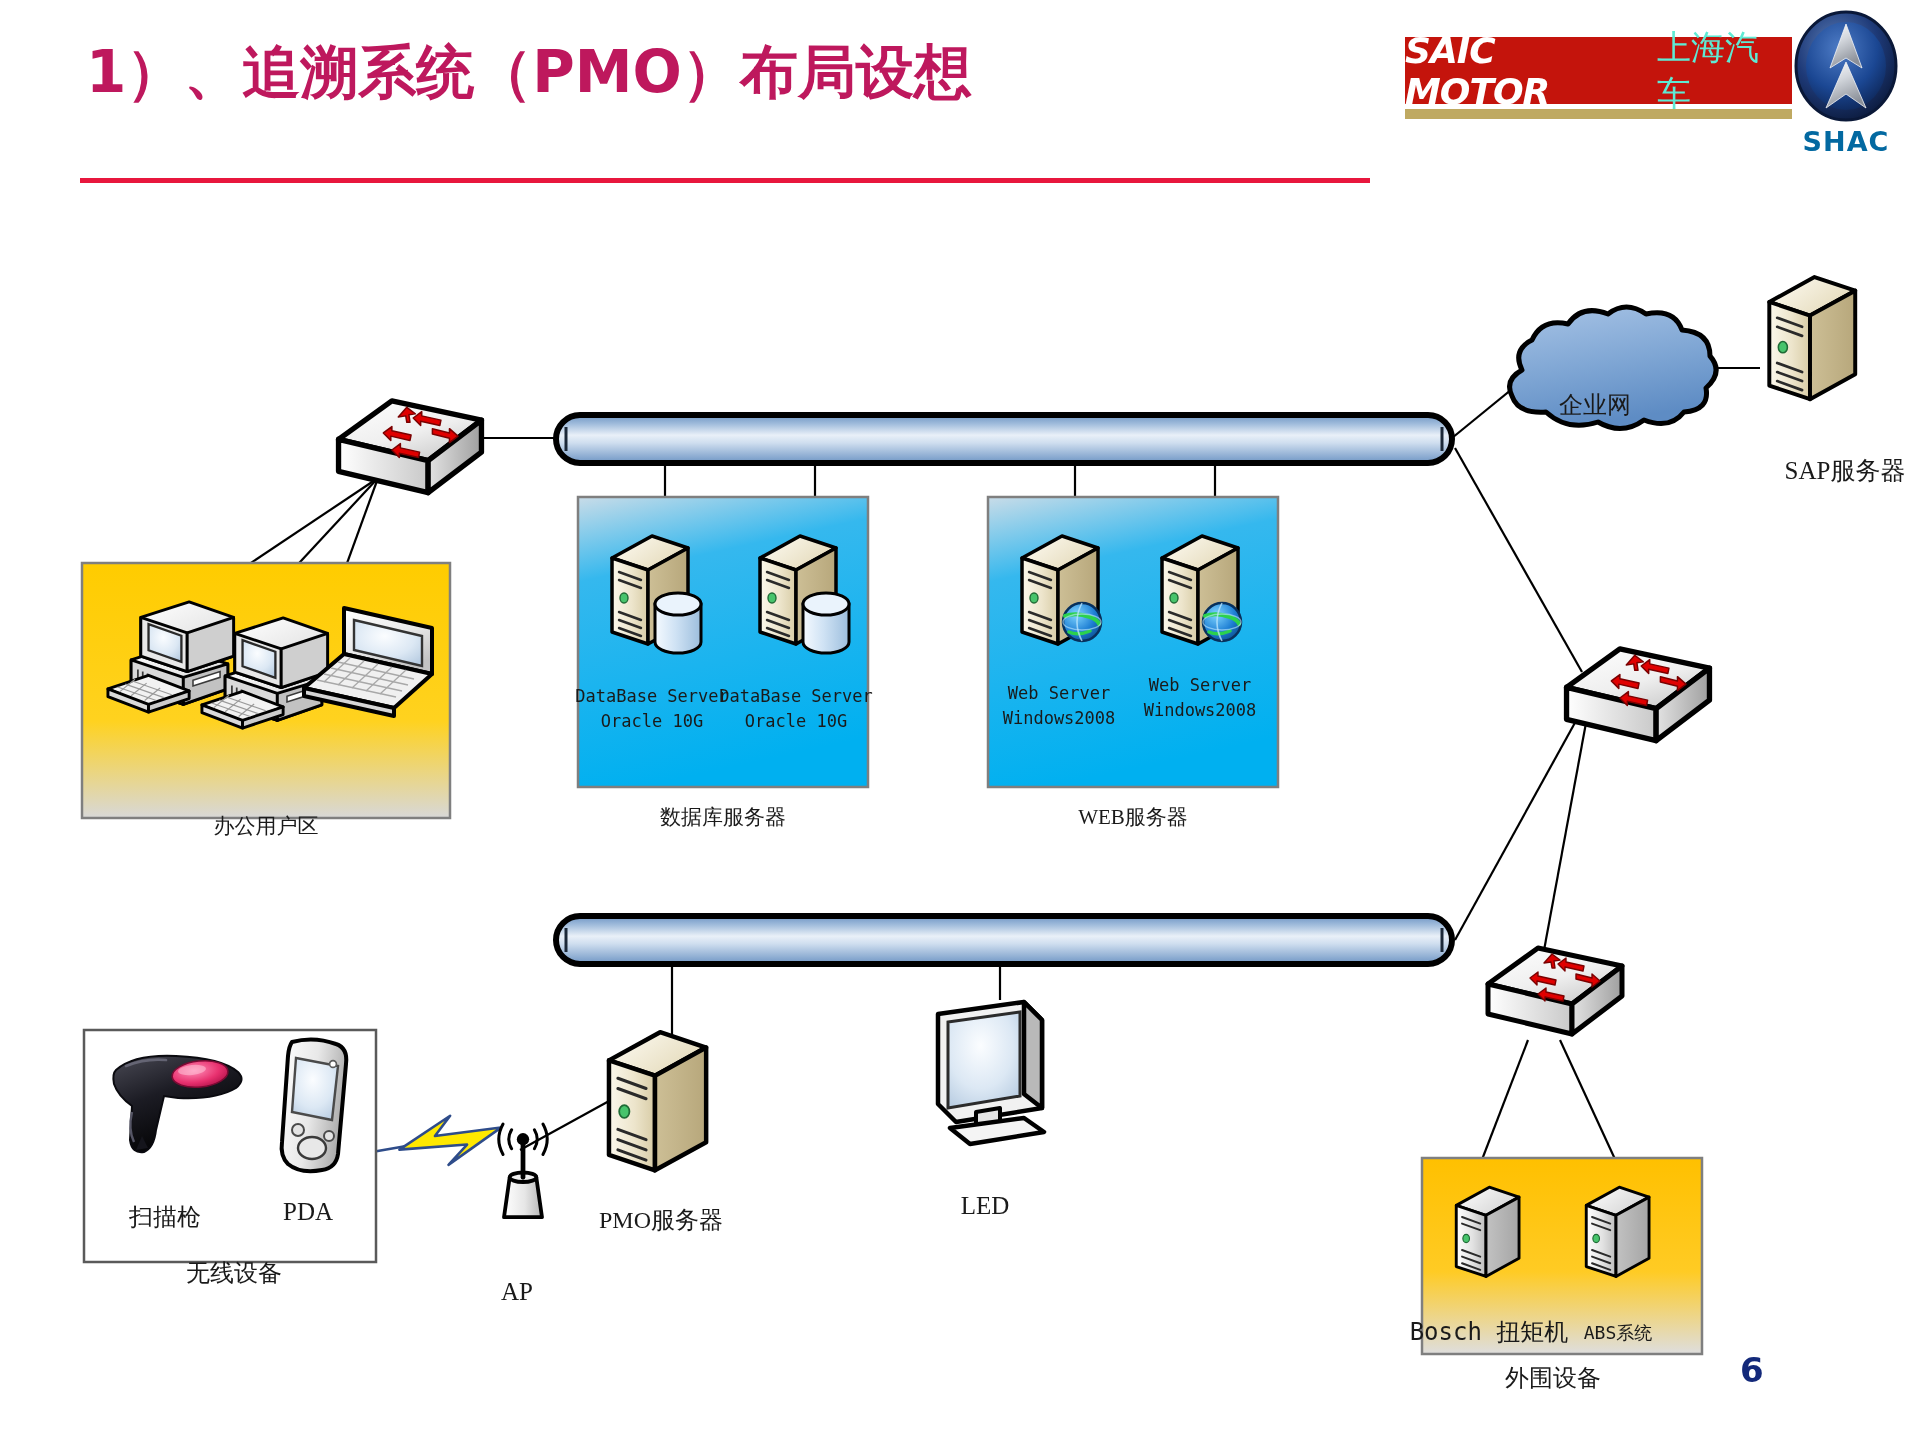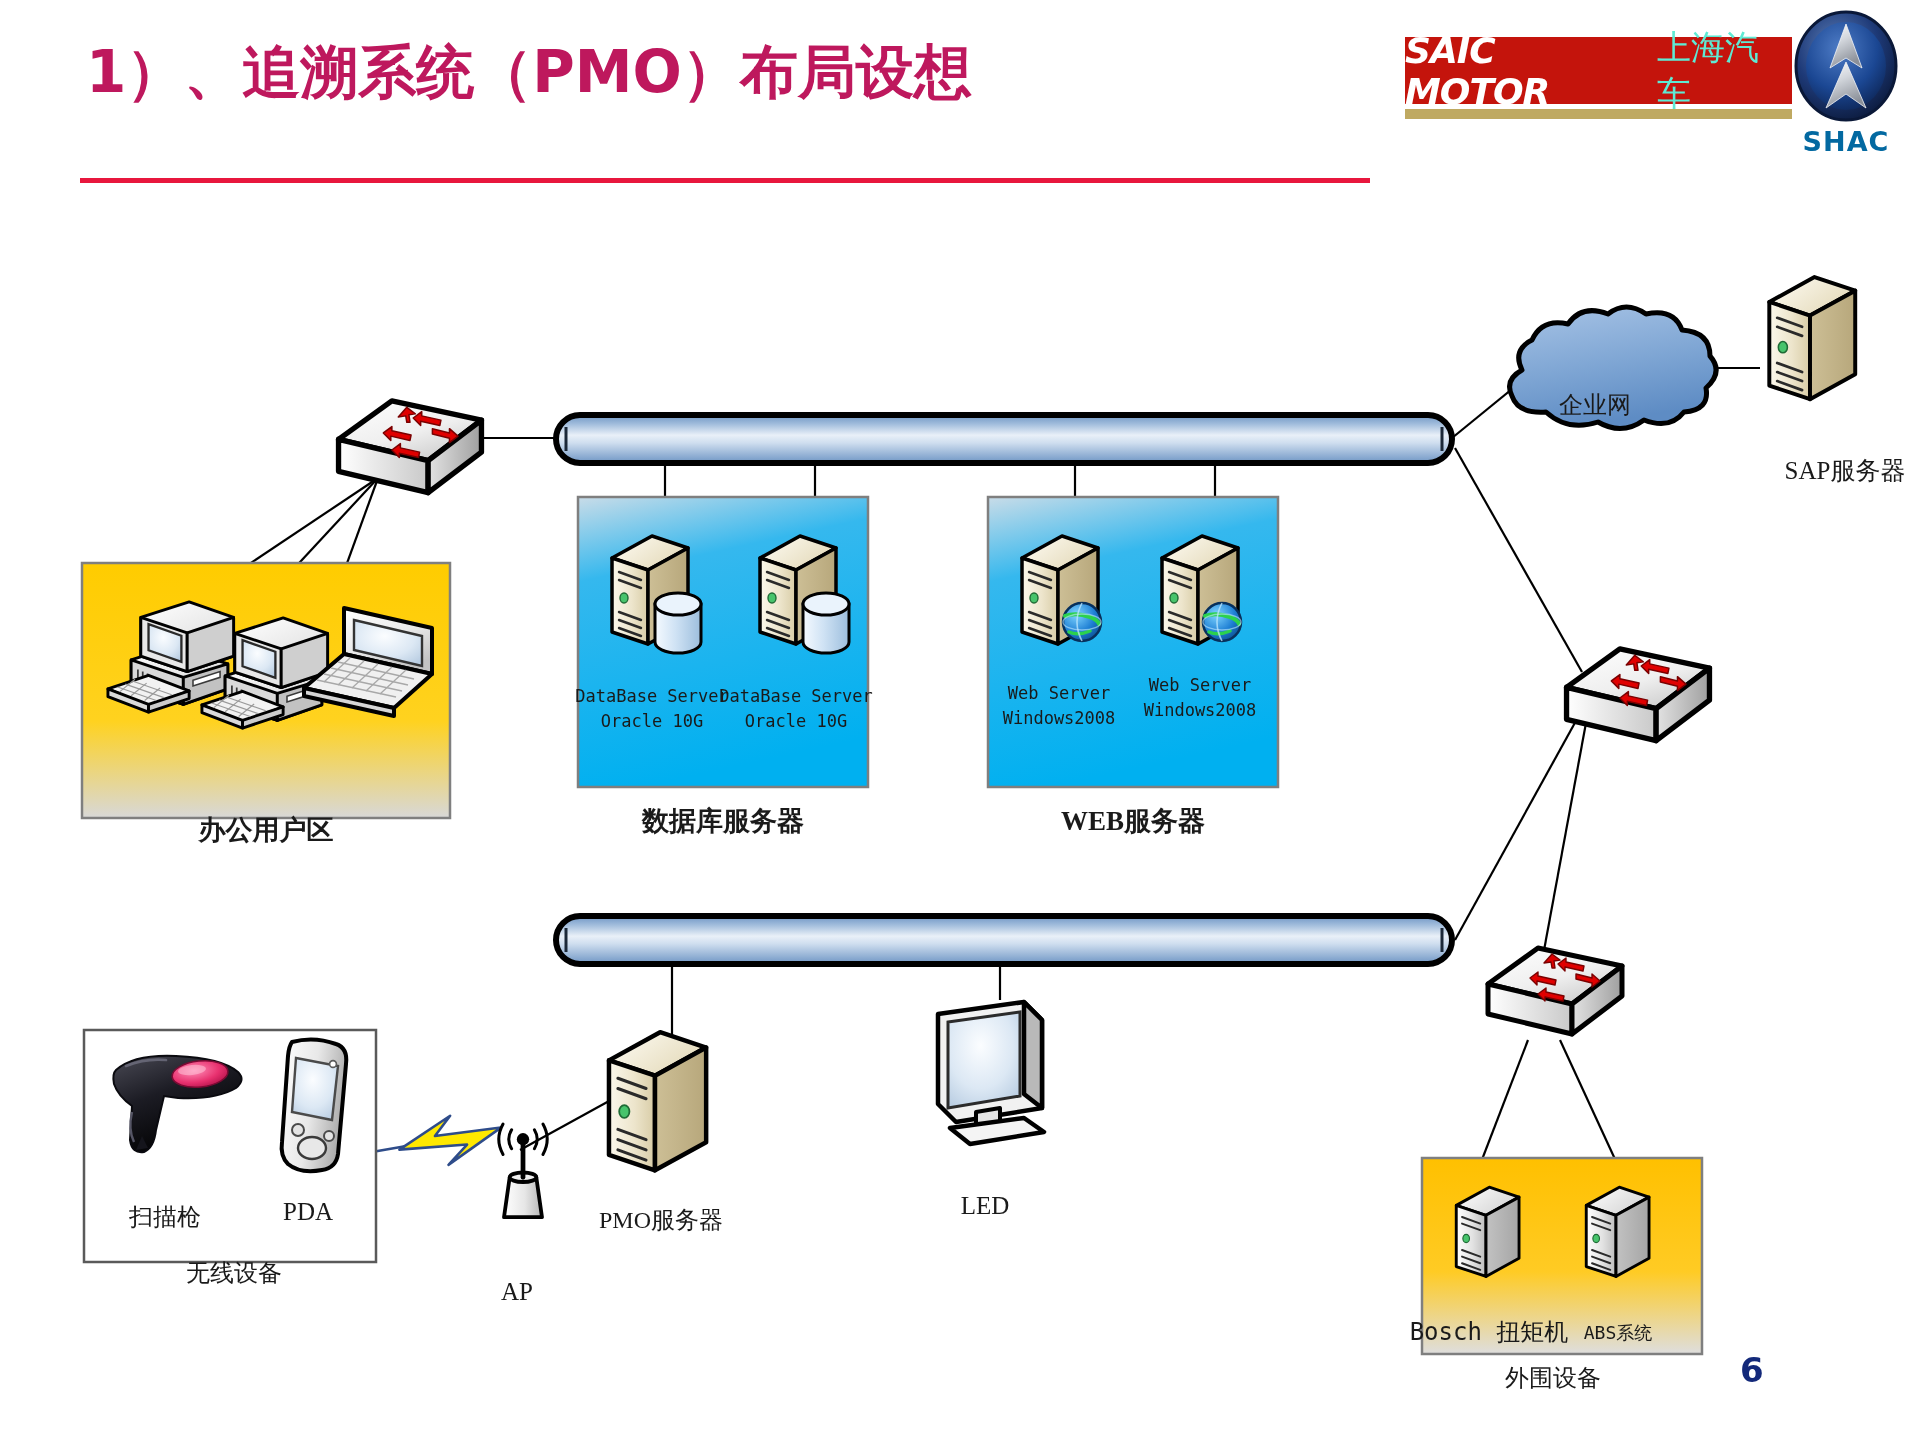--- a/index.html
+++ b/index.html
@@ -136,22 +136,21 @@
     font-family: "DejaVu Sans Mono", "Liberation Mono", monospace;
     font-size: 17px;
     line-height: 25px;
   }
   .lbl-lat {
     font-family: Liberation Serif, serif;
     font-size: 25px;
   }
   .lbl-grp {
     font-family: "Liberation Serif", "DejaVu Serif", serif;
-    font-size: 27px;
-    font-weight: bold;
+    font-size: 21px;
   }
   .ctr { transform: translateX(-50%); }
 </style>
 </head>
 <body>
 
 <div id="slide">
 
   <div id="slide-title">1）、追溯系统（PMO）布局设想</div>
   <div id="title-rule"></div>

